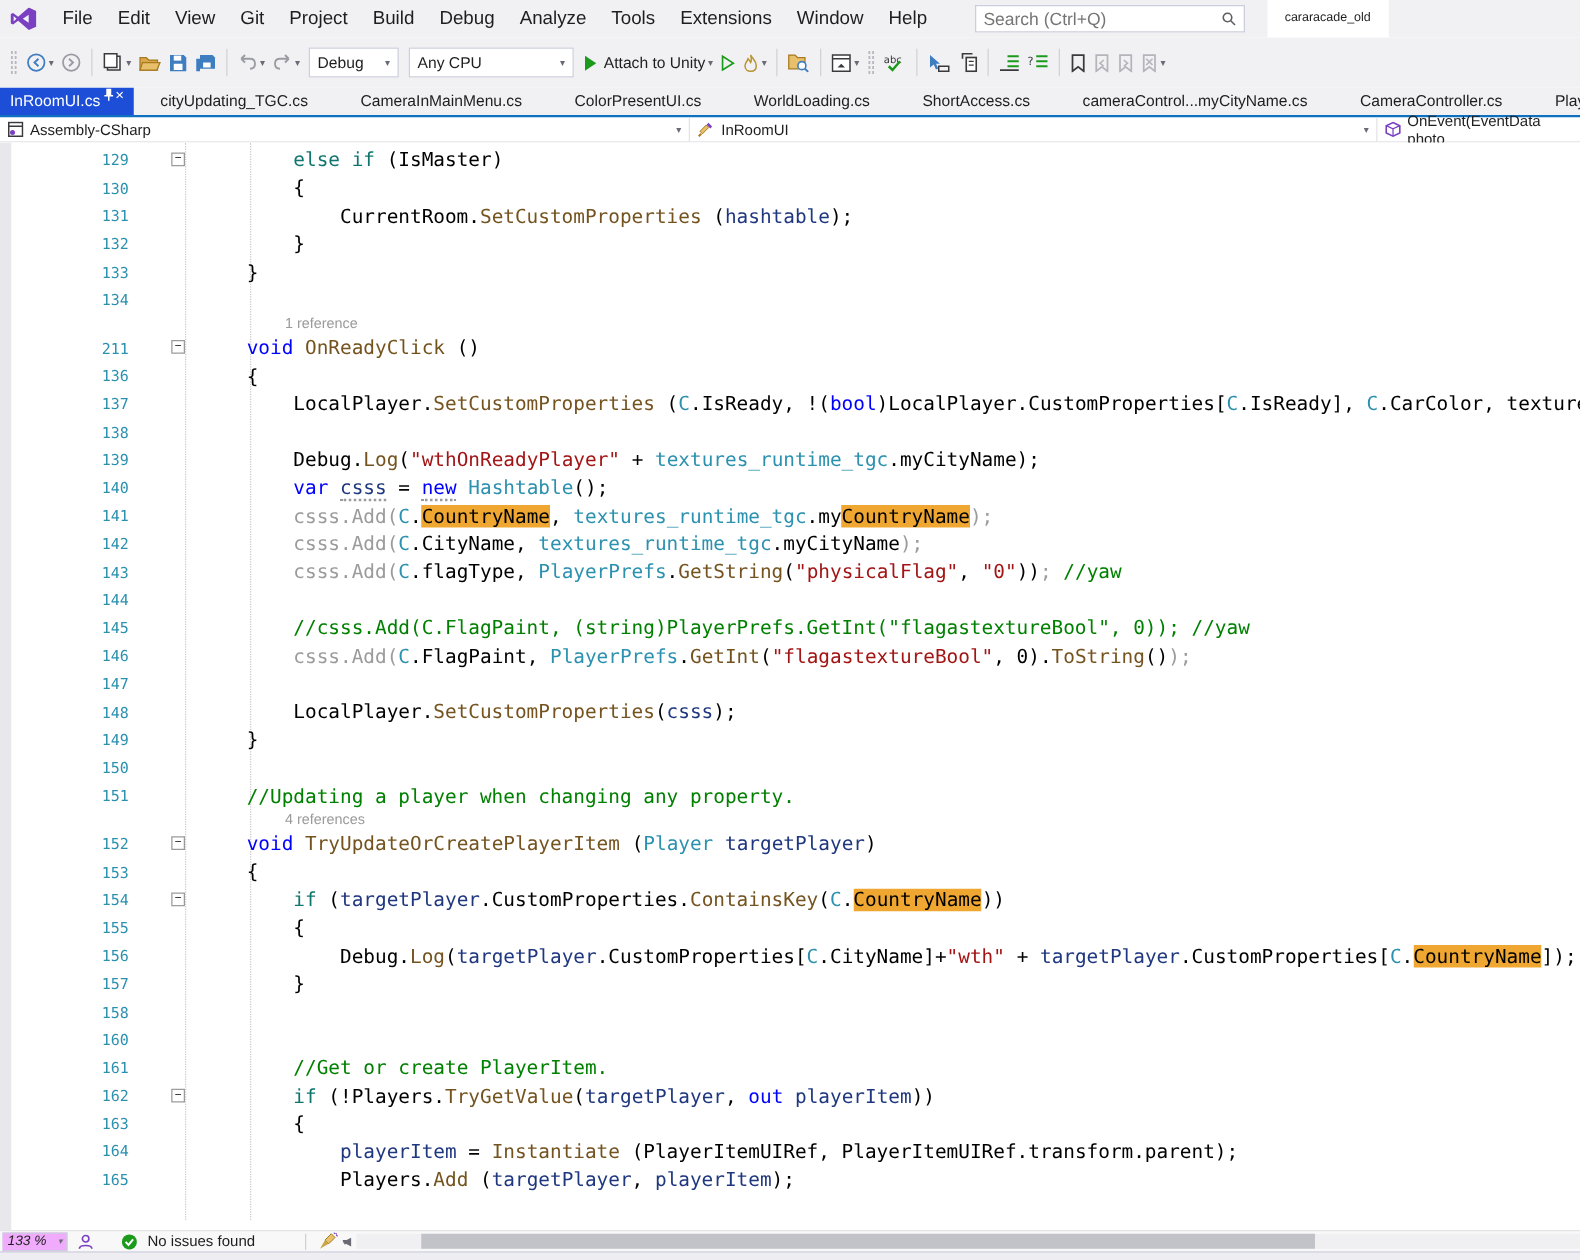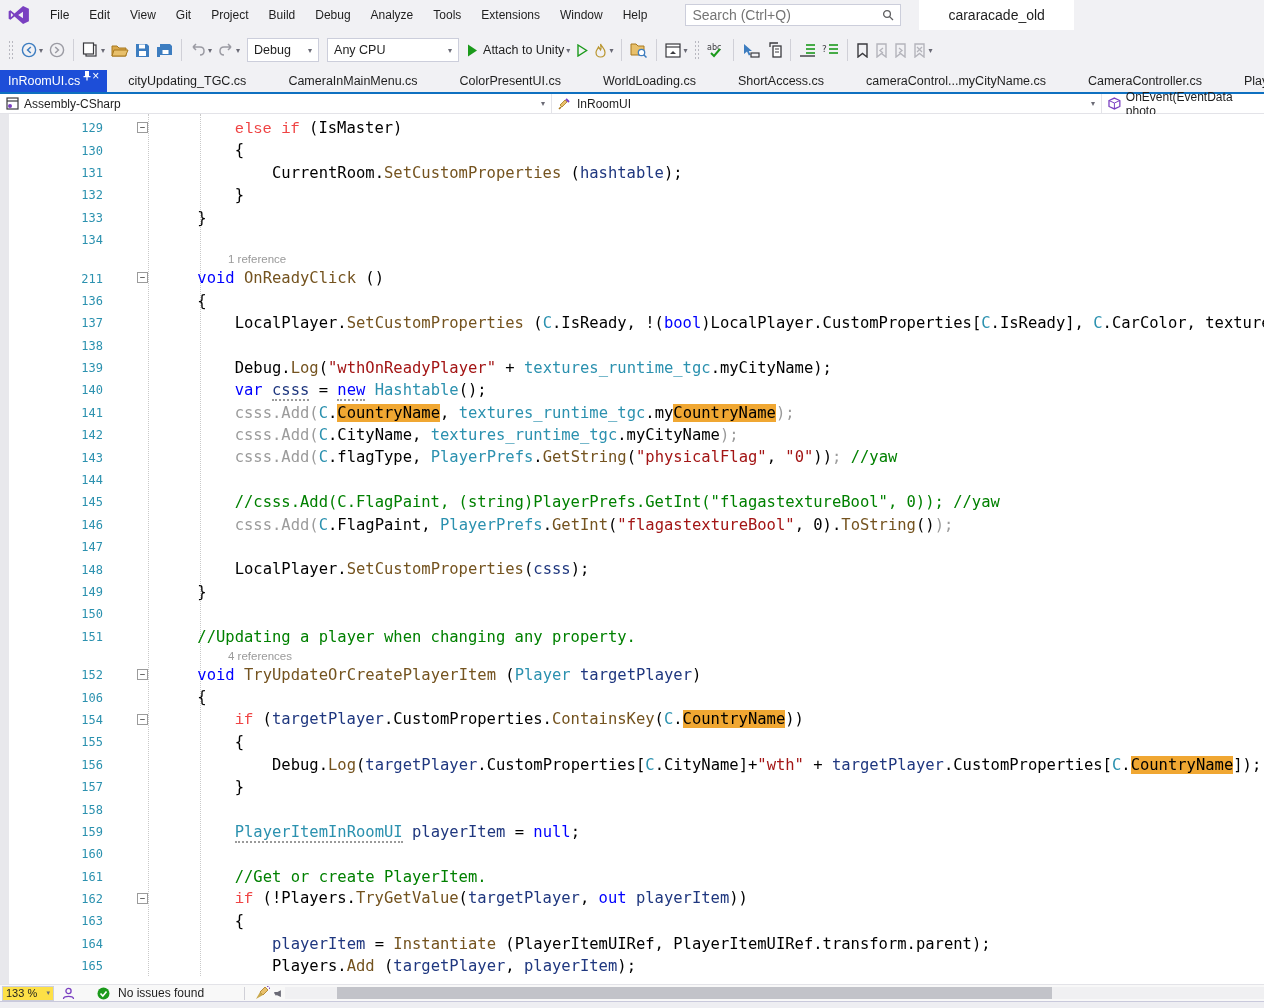--- a/index.html
+++ b/index.html
@@ -3,27 +3,27 @@
 <meta charset="utf-8">
 <style>
   * { margin:0; padding:0; box-sizing:border-box; }
   html,body { width:1264px; height:1008px; overflow:hidden; background:#fff;
     font-family:"Liberation Sans", sans-serif; }
 
   
   .titlebar { height:30px; background:#F1F1F4; display:flex; align-items:center; }
   .vslogo { width:22px; height:18px; margin:0 10px 0 8px; }
   .menubar { display:flex; align-items:center; height:100%; }
-  .menu-item { padding:0 10px; font-size:12px; color:#1e1e1e; line-height:30px; cursor:default; }
+  .menu-item { padding:0 10px; font-size:15px; color:#1e1e1e; line-height:30px; cursor:default; }
   .searchbox { width:216px; height:22px; background:#fff; border:1px solid #CCCEDB;
     display:flex; align-items:center; margin-left:28px; padding:0 6px; }
   .searchbox input { border:none; outline:none; flex:1; font-size:14px; color:#6d6d6d;
     font-family:"Liberation Sans",sans-serif; background:transparent; }
-  .sol-chip { background:#fff; height:30px; line-height:30px; padding:0 29px; margin-left:18px;
-    font-size:14px; color:#1e1e1e; }
+  .sol-chip { background:#fff; height:30px; line-height:30px; padding:0 14px; margin-left:18px;
+    font-size:10px; color:#1e1e1e; }
 
   
   .toolbar { height:40px; background:#F1F1F4; display:flex; align-items:center; padding-left:4px; }
   .tgrip { width:6px; height:20px; margin:0 4px;
     background-image:radial-gradient(#b8b8c0 1px, transparent 1px); background-size:3px 4px; }
   .tsep { width:1px; height:22px; background:#D0D0D7; margin:0 5px; }
   .tbtn { display:flex; align-items:center; padding:0 3px; height:26px; }
   .caret { font-size:8px; color:#6a6a75; margin-left:2px; }
   .combo { background:#fff; border:1px solid #CCCEDB; height:24px; display:flex; align-items:center;
     font-size:12.5px; color:#1e1e1e; padding:0 6px; margin:0 4px; justify-content:space-between; }
@@ -57,36 +57,36 @@
   .foldbox { position:absolute; left:34px; top:5px; width:11px; height:11px; background:#fff;
     border:1px solid #9B9B9B; font:9px/9px "DejaVu Sans Mono",monospace; color:#333;
     text-align:center; }
   .crow pre { font-family:"DejaVu Sans Mono",monospace; font-size:15.5px; color:#000;
     white-space:pre; line-height:22.4px; }
   .lens { height:16px; display:flex; align-items:center;padding-left:29px; }
   .lens span { font-size:11.5px; color:#9a9a9a; padding-left:199px; }
   
   .tk-p  { color:#000000; }
   .tk-k  { color:#0000FF; }
-  .tk-c  { color:#ef4444;font-family:Liberation Mono, monospace; }
+  .tk-c  { color:#0f766e; }
   .tk-t  { color:#2B91AF; }
   .tk-m  { color:#74531F; }
   .tk-s  { color:#A31515; }
   .tk-cm { color:#008000; }
   .tk-v  { color:#1F377F; }
   .tk-g  { color:#9B9B9B; }
   .tk-hl { color:#000; background:#F0A732; }
   .ud { border-bottom:2px dotted #9a9a9a; }
 
   
   .ebottom { height:17px; background:#F8F8F8; border-top:1px solid #E3E3E8; display:flex;
     align-items:center; position:relative; }
-  .zoombox { width:52px; height:15px; background:#fde047; border:1px solid #CCCEDB; margin-left:2px;
+  .zoombox { width:52px; height:15px; background:#f0abfc; border:1px solid #CCCEDB; margin-left:2px;
     font-size:11px; color:#1e1e1e; display:flex; align-items:center; justify-content:space-between;
-    padding:0 3px; }
+    padding:0 3px;font-style:italic; }
   .emsg { font-size:12px; color:#1e1e1e; margin-left:8px; }
   .esep { width:1px; height:13px; background:#D0D0D7; margin:0 10px; }
   .hscroll { position:absolute; left:285px; right:0; top:2px; height:12px; background:#F0F0F2; }
   .hthumb { position:absolute; left:52px; width:715px; top:0; height:12px; background:#C2C3C9; }
   .harrow { position:absolute; left:274px; top:3px; font-size:9px; color:#6a6a75; }
 
   .status-sliver { height:7px; background:#EEEEF2; border-top:1px solid #C9C9DC; }
 </style>
 </head>
 <body>
@@ -462,21 +462,21 @@
         <span>4 references</span>
       </div>
       <div class="crow">
         <span class="lnum">152</span>
         <span class="foldcol">
           <span class="foldbox">−</span>
         </span>
         <pre><span class="tk-p">    </span><span class="tk-k">void</span><span class="tk-p"> </span><span class="tk-m">TryUpdateOrCreatePlayerItem</span><span class="tk-p"> (</span><span class="tk-t">Player</span><span class="tk-p"> </span><span class="tk-v">targetPlayer</span><span class="tk-p">)</span></pre>
       </div>
       <div class="crow">
-        <span class="lnum">106</span>
+        <span class="lnum">153</span>
         <span class="foldcol"></span>
         <pre><span class="tk-p">    {</span></pre>
       </div>
       <div class="crow">
         <span class="lnum">154</span>
         <span class="foldcol">
           <span class="foldbox">−</span>
         </span>
         <pre><span class="tk-p">        </span><span class="tk-c">if</span><span class="tk-p"> (</span><span class="tk-v">targetPlayer</span><span class="tk-p">.CustomProperties.</span><span class="tk-m">ContainsKey</span><span class="tk-p">(</span><span class="tk-t">C</span><span class="tk-p">.</span><span class="tk-hl">CountryName</span><span class="tk-p">))</span></pre>
       </div>
@@ -492,25 +492,20 @@
       </div>
       <div class="crow">
         <span class="lnum">157</span>
         <span class="foldcol"></span>
         <pre><span class="tk-p">        }</span></pre>
       </div>
       <div class="crow">
         <span class="lnum">158</span>
         <span class="foldcol"></span>
         <pre></pre>
-      </div>
-      <div class="crow">
-        <span class="lnum">159</span>
-        <span class="foldcol"></span>
-        <pre><span class="tk-p">        </span><span class="tk-t ud">PlayerItemInRoomUI</span><span class="tk-p"> </span><span class="tk-v">playerItem</span><span class="tk-p"> = </span><span class="tk-k">null</span><span class="tk-p">;</span></pre>
       </div>
       <div class="crow">
         <span class="lnum">160</span>
         <span class="foldcol"></span>
         <pre></pre>
       </div>
       <div class="crow">
         <span class="lnum">161</span>
         <span class="foldcol"></span>
         <pre><span class="tk-p">        </span><span class="tk-cm">//Get or create PlayerItem.</span></pre>

